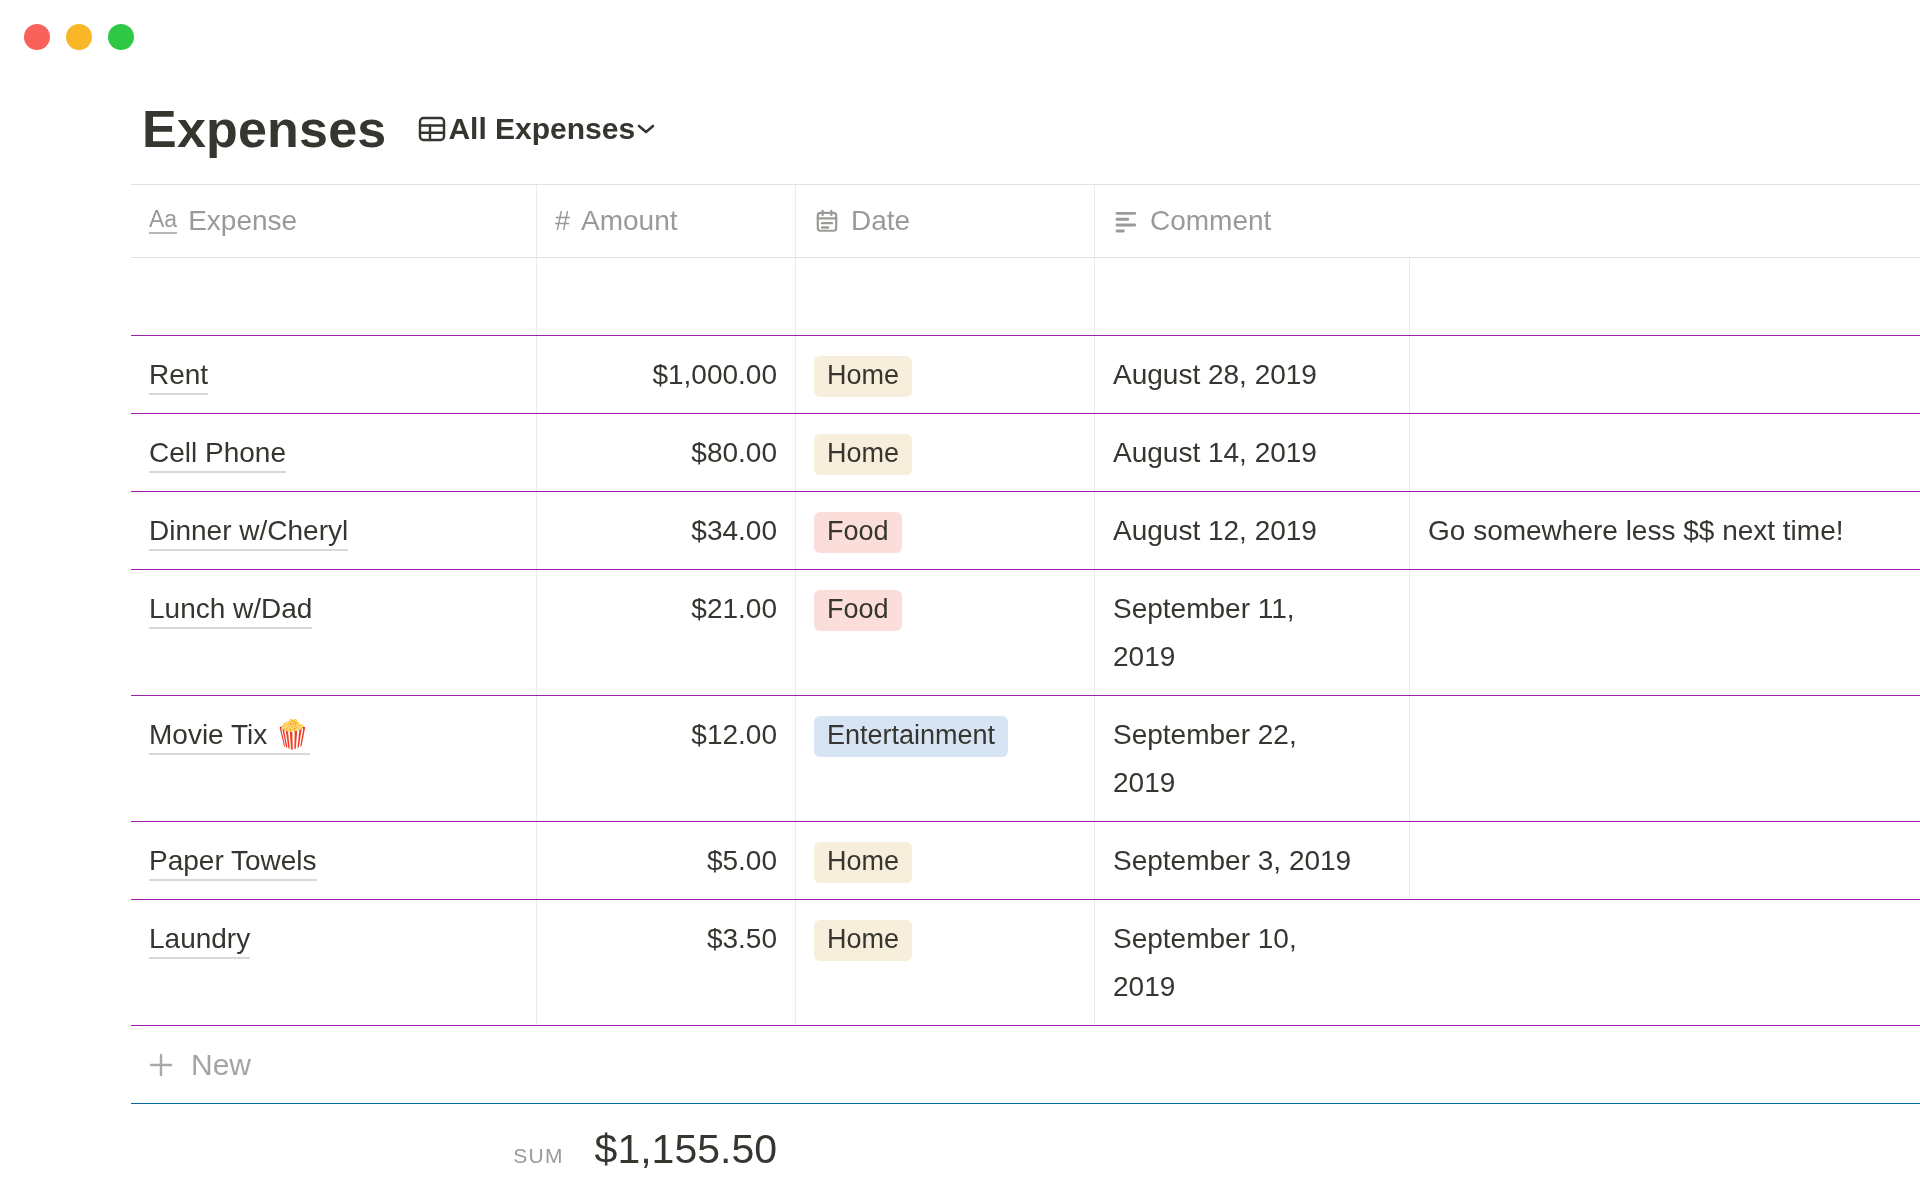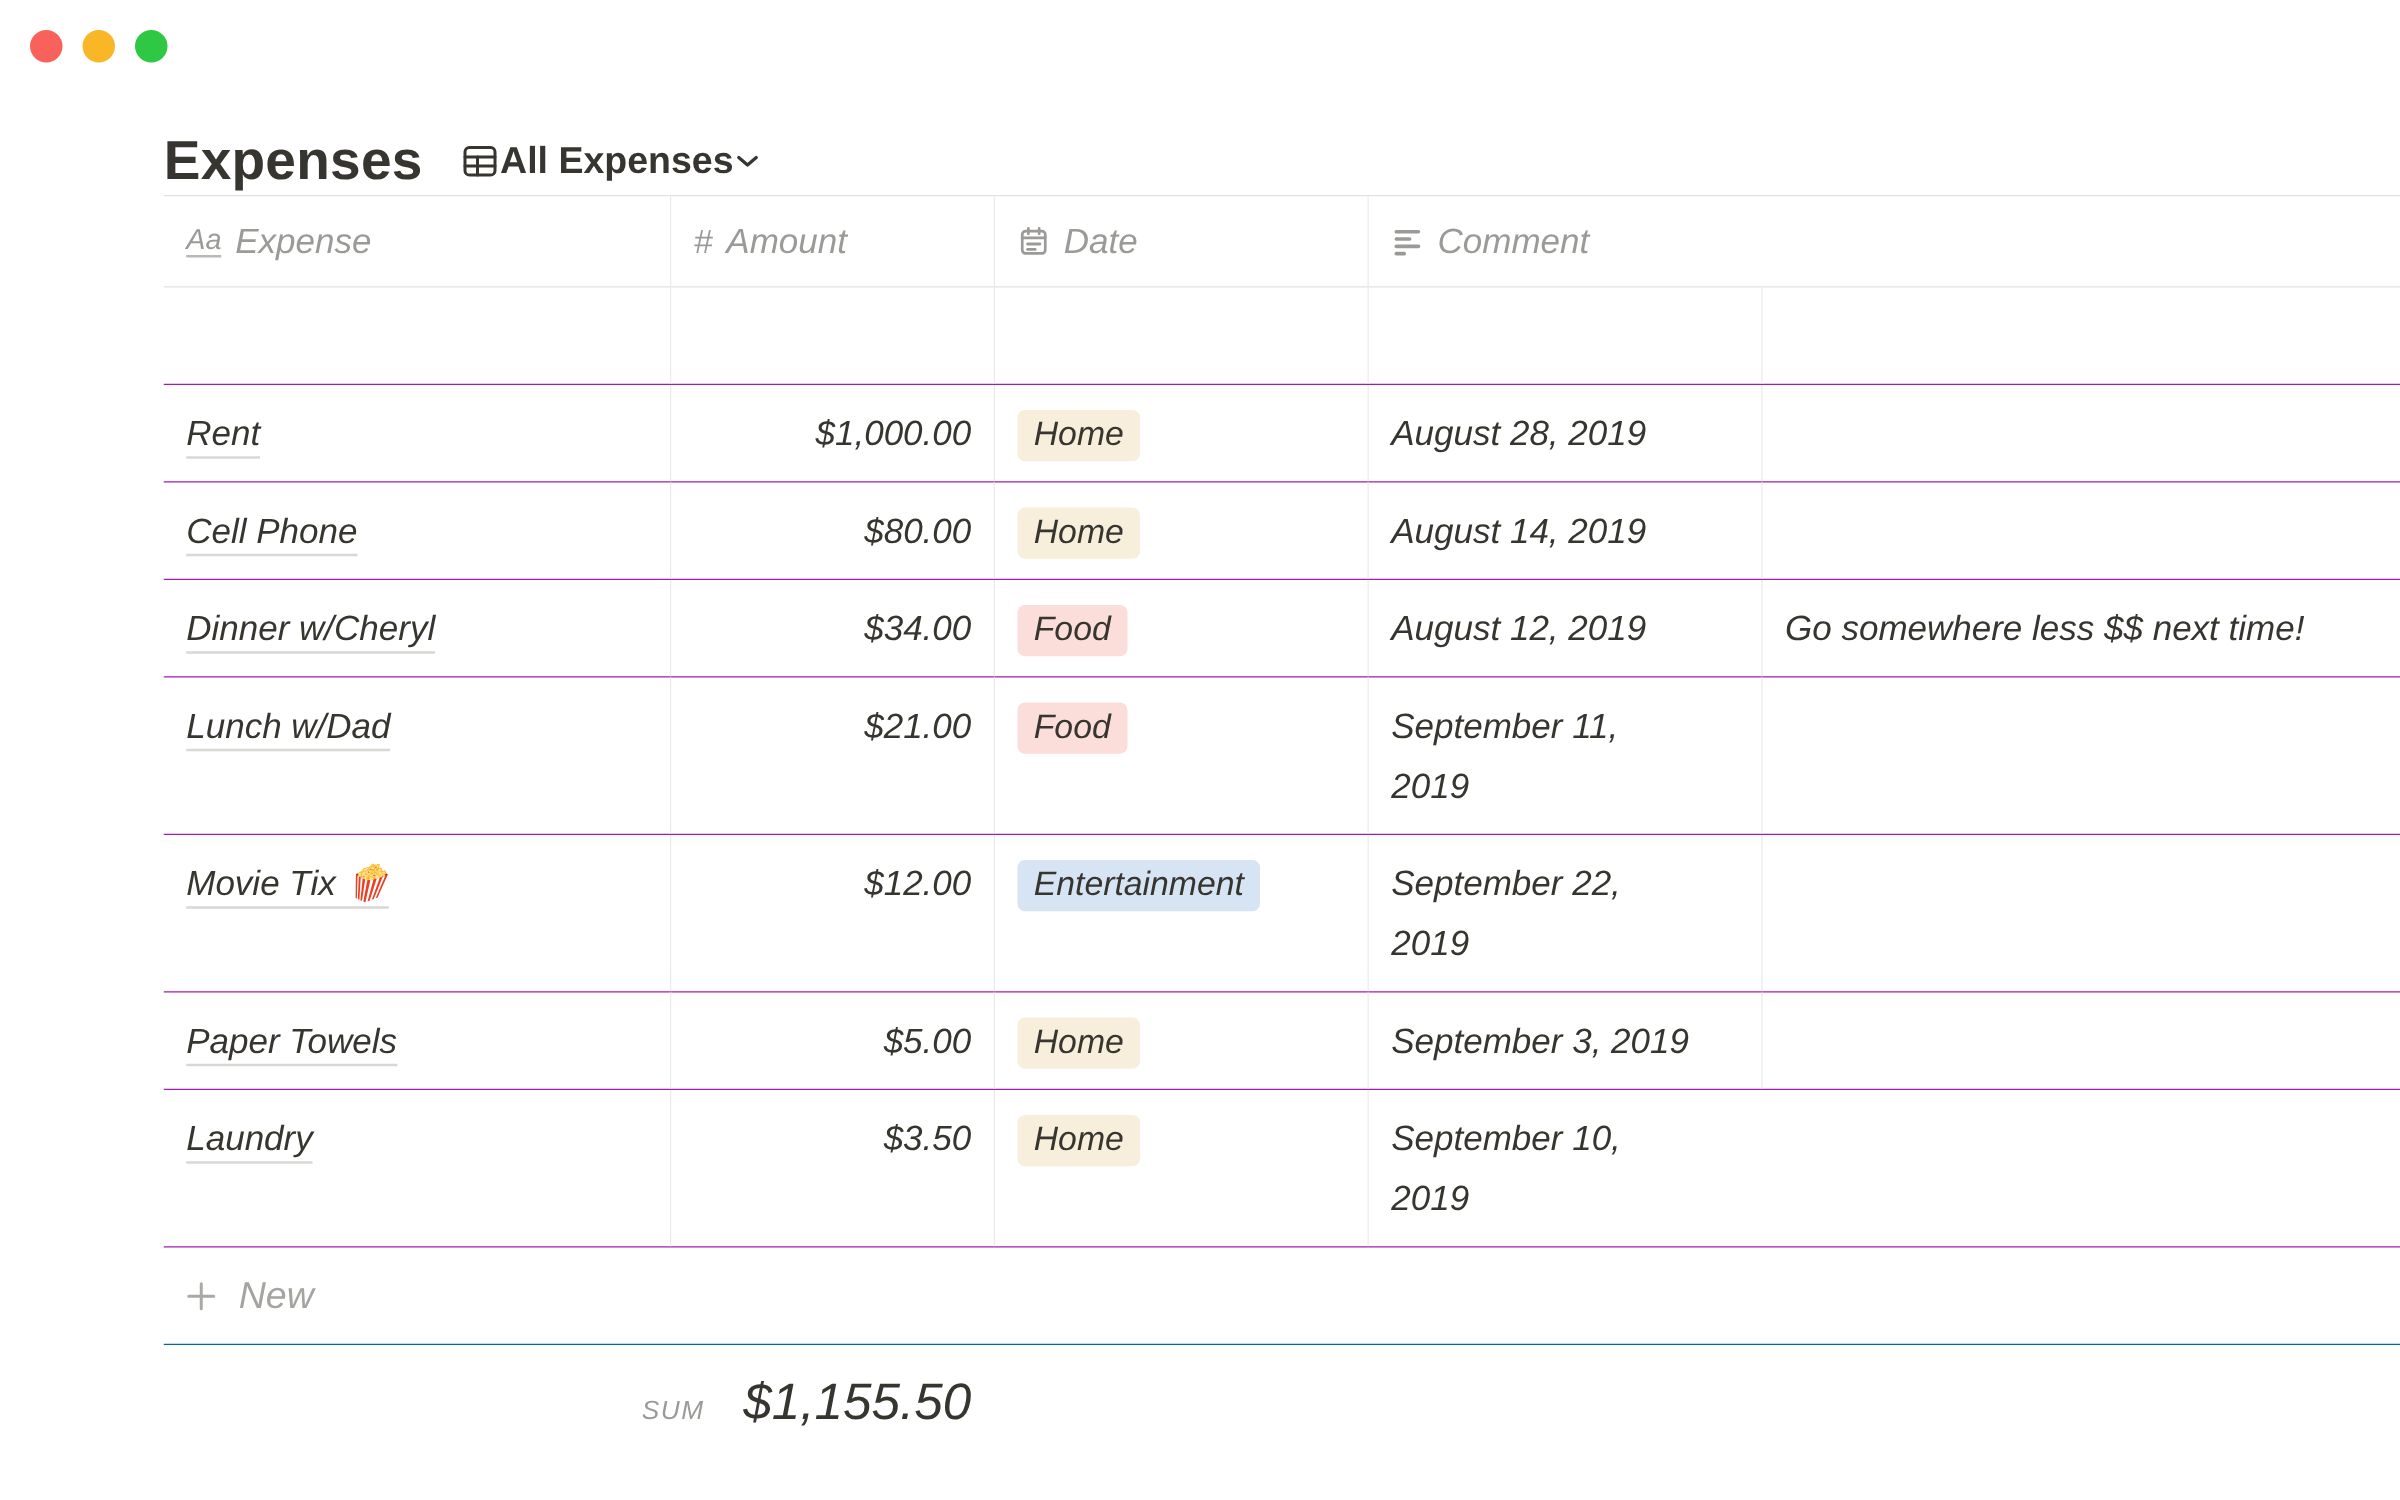--- a/index.html
+++ b/index.html
@@ -14,27 +14,27 @@
   }
 
   
   .traffic-lights { position:absolute; top:24px; left:24px; display:flex; gap:16px; }
   .light { width:26px; height:26px; border-radius:50%; border:none; padding:0; }
 
   
   .content { padding-left:131px; padding-top:102px; }
 
   .page-header { display:flex; align-items:center; height:54px; }
-  .page-title { font-size:44px; font-weight:700; margin:0 30px 0 0; letter-spacing:0.2px; }
+  .page-title { font-size:52px; font-weight:700; margin:0 30px 0 11px; letter-spacing:0.2px; }
   .view-switcher { display:flex; align-items:center; gap:0; cursor:pointer; }
   .view-name { font-size:30px; font-weight:700; }
   .view-switcher svg { display:block; }
 
   
-  .table { border-top:1px solid #E3E2E0;font-style:italic; }
+  .table { margin-top:28px; border-top:1px solid #E3E2E0; }
   .t-row { display:grid; grid-template-columns:406px 259px 299px 315px minmax(0,1fr); }
   .t-cell { padding:0 18px; overflow:hidden; }
   .t-row > .t-cell:not(:last-child) { border-right:1px solid #ECEBE9; }
 
   .t-header { height:73px; border-bottom:1px solid #E3E2E0; color:#9B9A97; }
   .h-cell { display:flex; align-items:center; gap:11px; font-size:28px; cursor:pointer; }
   .h-icon { display:flex; align-items:center; flex:0 0 auto; }
   .icon-aa { font-size:23px; line-height:1; border-bottom:2px solid #B9B8B5; padding-bottom:1px; }
   .icon-hash { font-size:27px; line-height:1; }
 

